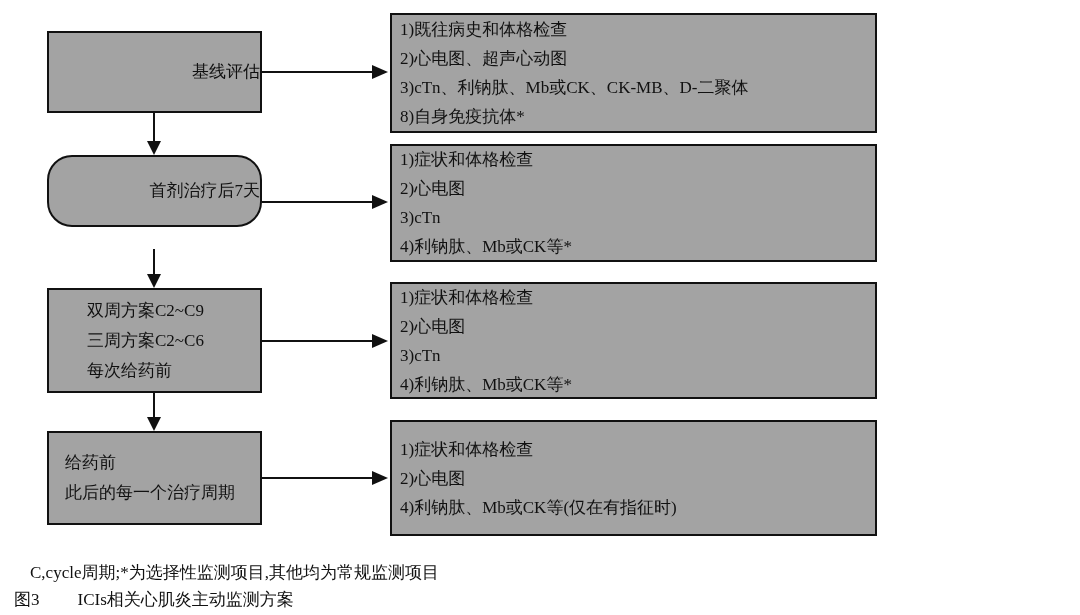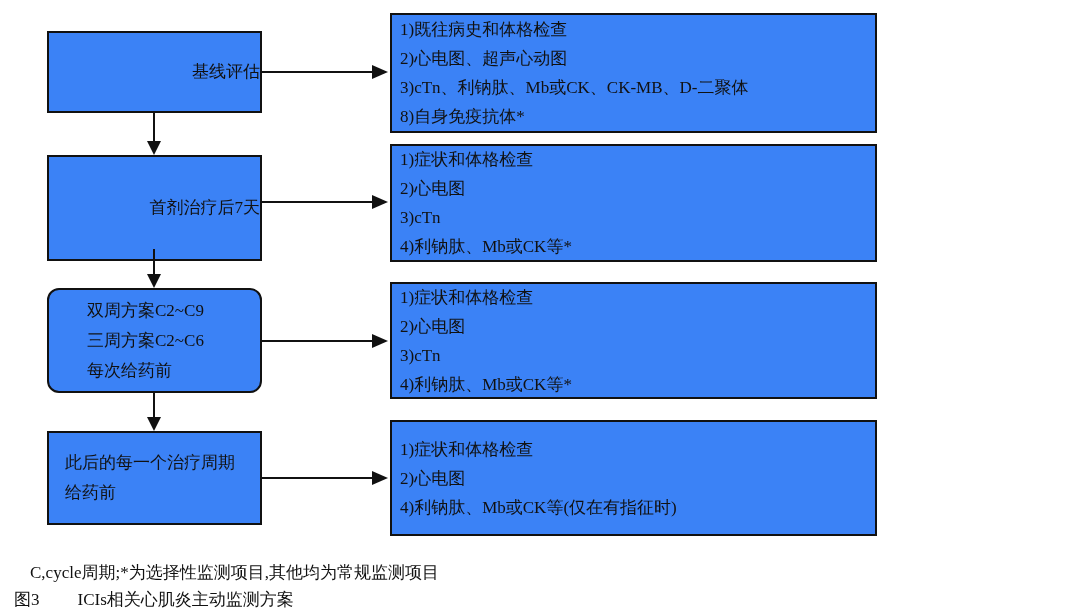--- a/index.html
+++ b/index.html
@@ -12,38 +12,38 @@
     width: 1080px;
     height: 615px;
     background: #ffffff;
     font-family: "Liberation Serif", "DejaVu Serif", serif;
     color: #111111;
     overflow: hidden;
   }
   .box {
     position: absolute;
     border: 2px solid #111111;
-    background: #3b82f6;
+    background: #a3a3a3;
     box-sizing: border-box;
   }
   
   .stage-box {
     left: 47px;
     width: 215px;
     display: flex;
     flex-direction: column;
     justify-content: center;
   }
   .stage-box .line {
     font-size: 17px;
     line-height: 30px;
     white-space: nowrap;
   }
   .stage-center { align-items: flex-end; }
-  .stage-left3 { padding-left: 38px; border-radius: 12px; }
+  .stage-left3 { padding-left: 38px; }
   .stage-left2 { padding-left: 16px; }
   
   .detail-box {
     left: 390px;
     width: 487px;
     display: flex;
     flex-direction: column;
     justify-content: center;
     padding-left: 8px;
   }
@@ -108,21 +108,21 @@
     <div class="line">2)心电图、超声心动图</div>
     <div class="line">3)cTn、利钠肽、Mb或CK、CK-MB、D-二聚体</div>
     <div class="line">8)自身免疫抗体*</div>
   </div>
   <div class="h-line" style="left:262px;top:71px;width:112px;"></div>
   <div class="head-right" style="left:372px;top:65px;"></div>
 
   <div class="v-line" style="left:153px;top:113px;height:28px;"></div>
   <div class="head-down" style="left:147px;top:141px;"></div>
 
-  <div class="box stage-box stage-center" style="top:155px;height:106px;">
+  <div class="box stage-box stage-center" style="top:155px;height:72px;border-radius:25px;">
     <div class="line">首剂治疗后7天</div>
   </div>
   <div class="box detail-box" style="top:144px;height:118px;">
     <div class="line">1)症状和体格检查</div>
     <div class="line">2)心电图</div>
     <div class="line">3)cTn</div>
     <div class="line">4)利钠肽、Mb或CK等*</div>
   </div>
   <div class="h-line" style="left:262px;top:201px;width:112px;"></div>
   <div class="head-right" style="left:372px;top:195px;"></div>
@@ -141,22 +141,22 @@
     <div class="line">3)cTn</div>
     <div class="line">4)利钠肽、Mb或CK等*</div>
   </div>
   <div class="h-line" style="left:262px;top:340px;width:112px;"></div>
   <div class="head-right" style="left:372px;top:334px;"></div>
 
   <div class="v-line" style="left:153px;top:393px;height:24px;"></div>
   <div class="head-down" style="left:147px;top:417px;"></div>
 
   <div class="box stage-box stage-left2" style="top:431px;height:94px;">
+    <div class="line">给药前</div>
     <div class="line">此后的每一个治疗周期</div>
-    <div class="line">给药前</div>
   </div>
   <div class="box detail-box" style="top:420px;height:116px;">
     <div class="line">1)症状和体格检查</div>
     <div class="line">2)心电图</div>
     <div class="line">4)利钠肽、Mb或CK等(仅在有指征时)</div>
   </div>
   <div class="h-line" style="left:262px;top:477px;width:112px;"></div>
   <div class="head-right" style="left:372px;top:471px;"></div>
 
   <div class="footnote">C,cycle周期;*为选择性监测项目,其他均为常规监测项目</div>

